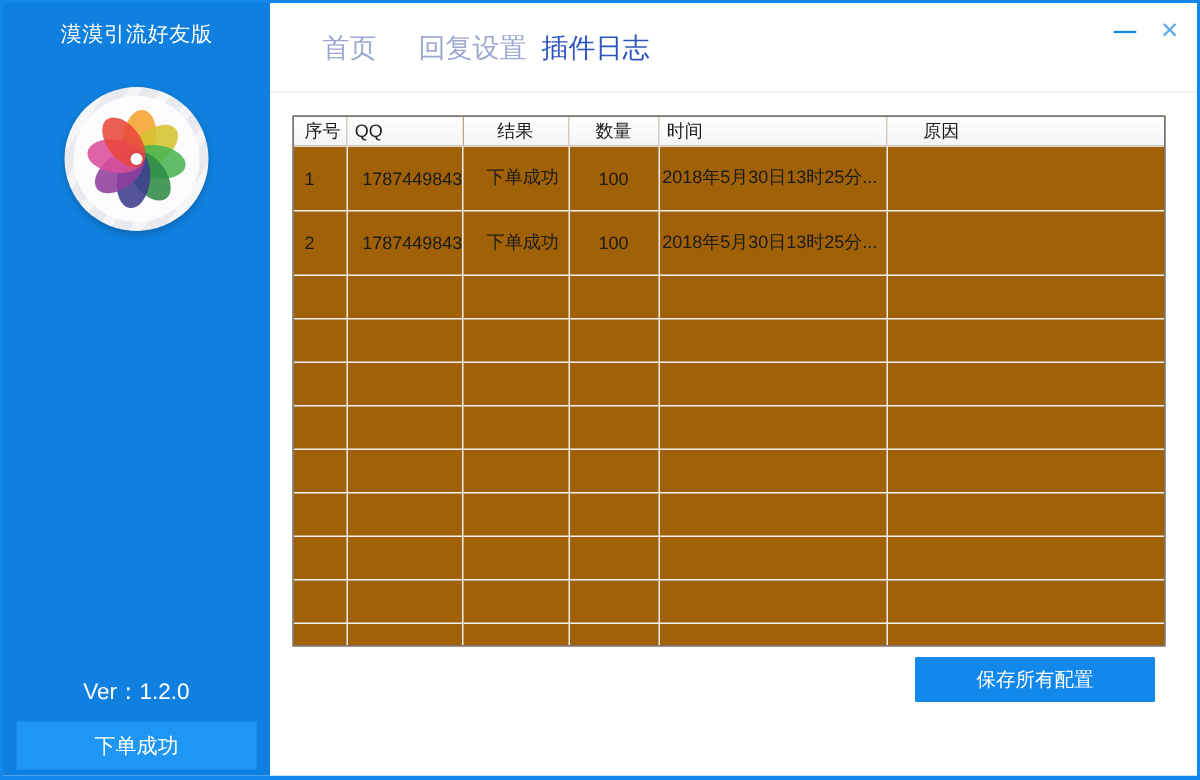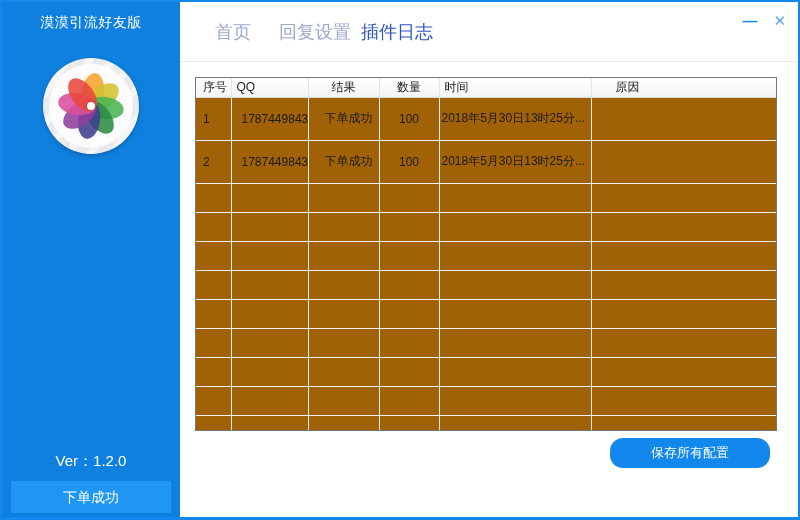--- a/index.html
+++ b/index.html
@@ -63,21 +63,21 @@
   th:nth-child(6){padding-left:24px;border-right:none;}
   td{height:18px;border-right:1px solid #efeff1;border-bottom:1px solid #f1f1f2;
      white-space:nowrap;overflow:hidden;padding:0 0 0 7px;}
   td:nth-child(2){padding-left:10px;}
   td:nth-child(3){padding-left:16px;}
   td:nth-child(4){text-align:center;padding:14px;}
   td:nth-child(5){padding-left:2px;}
   td:nth-child(6){padding-left:12px;border-right:none;}
 
   .save-btn{position:absolute;left:430px;top:436px;width:160px;height:30px;background:var(--accent);
-     color:#fff;font-size:13px;line-height:30px;text-align:center;cursor:pointer;border-radius:13px;}
+     color:#fff;font-size:13px;line-height:30px;text-align:center;cursor:pointer;border-radius:1px;}
 </style>
 </head>
 <body>
 
 <div class="window">
 
   <div class="sidebar">
     <div class="app-title">漠漠引流好友版</div>
 
     <div class="logo">

